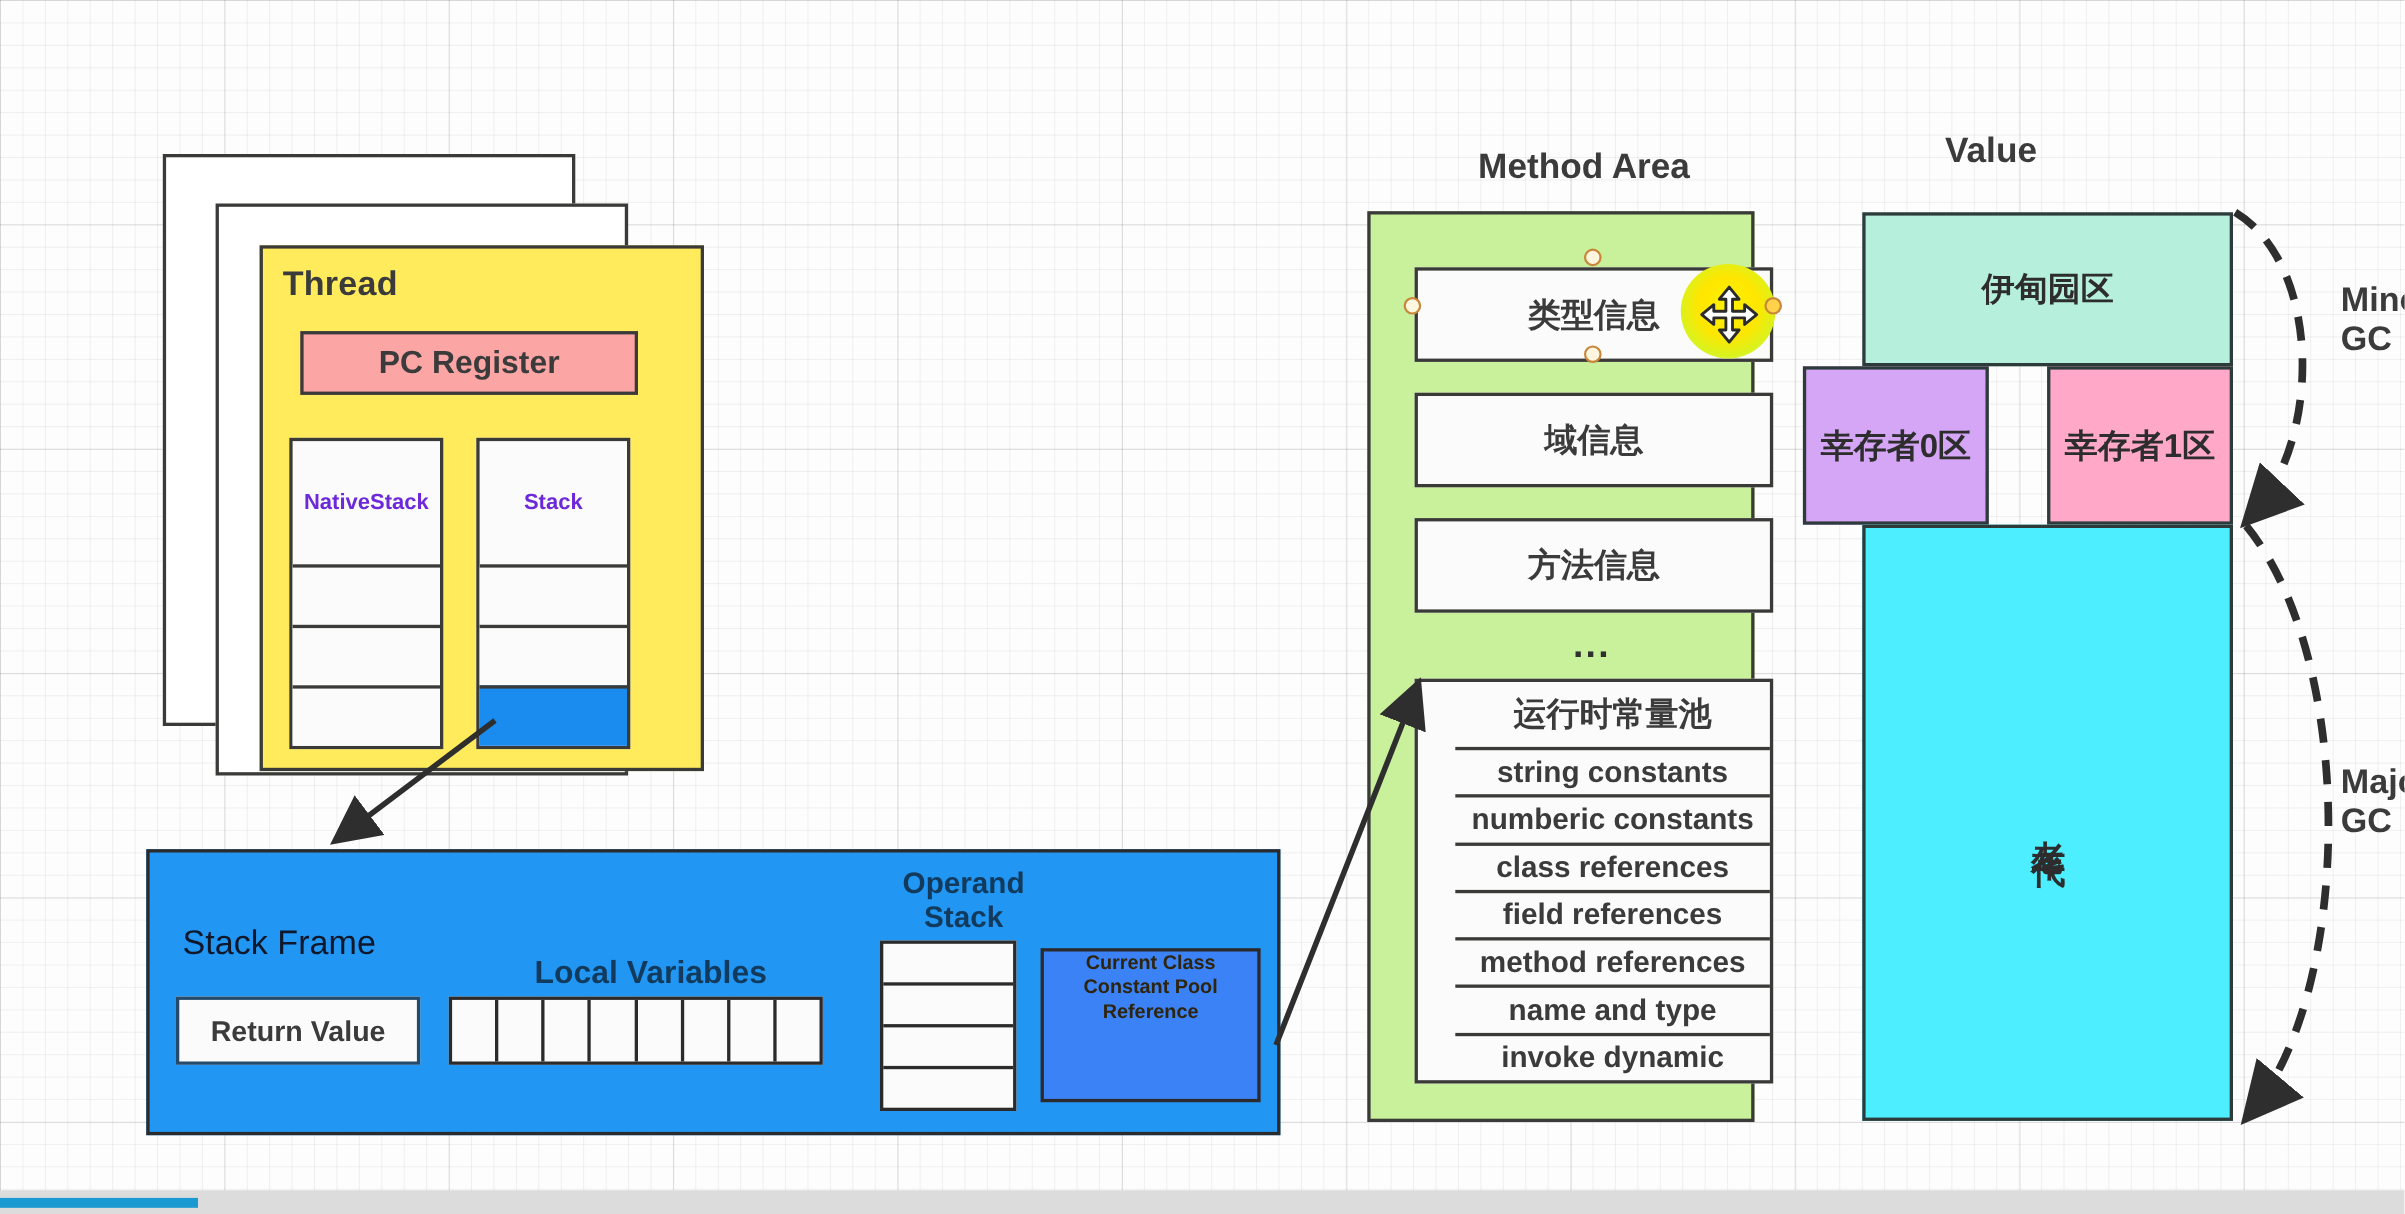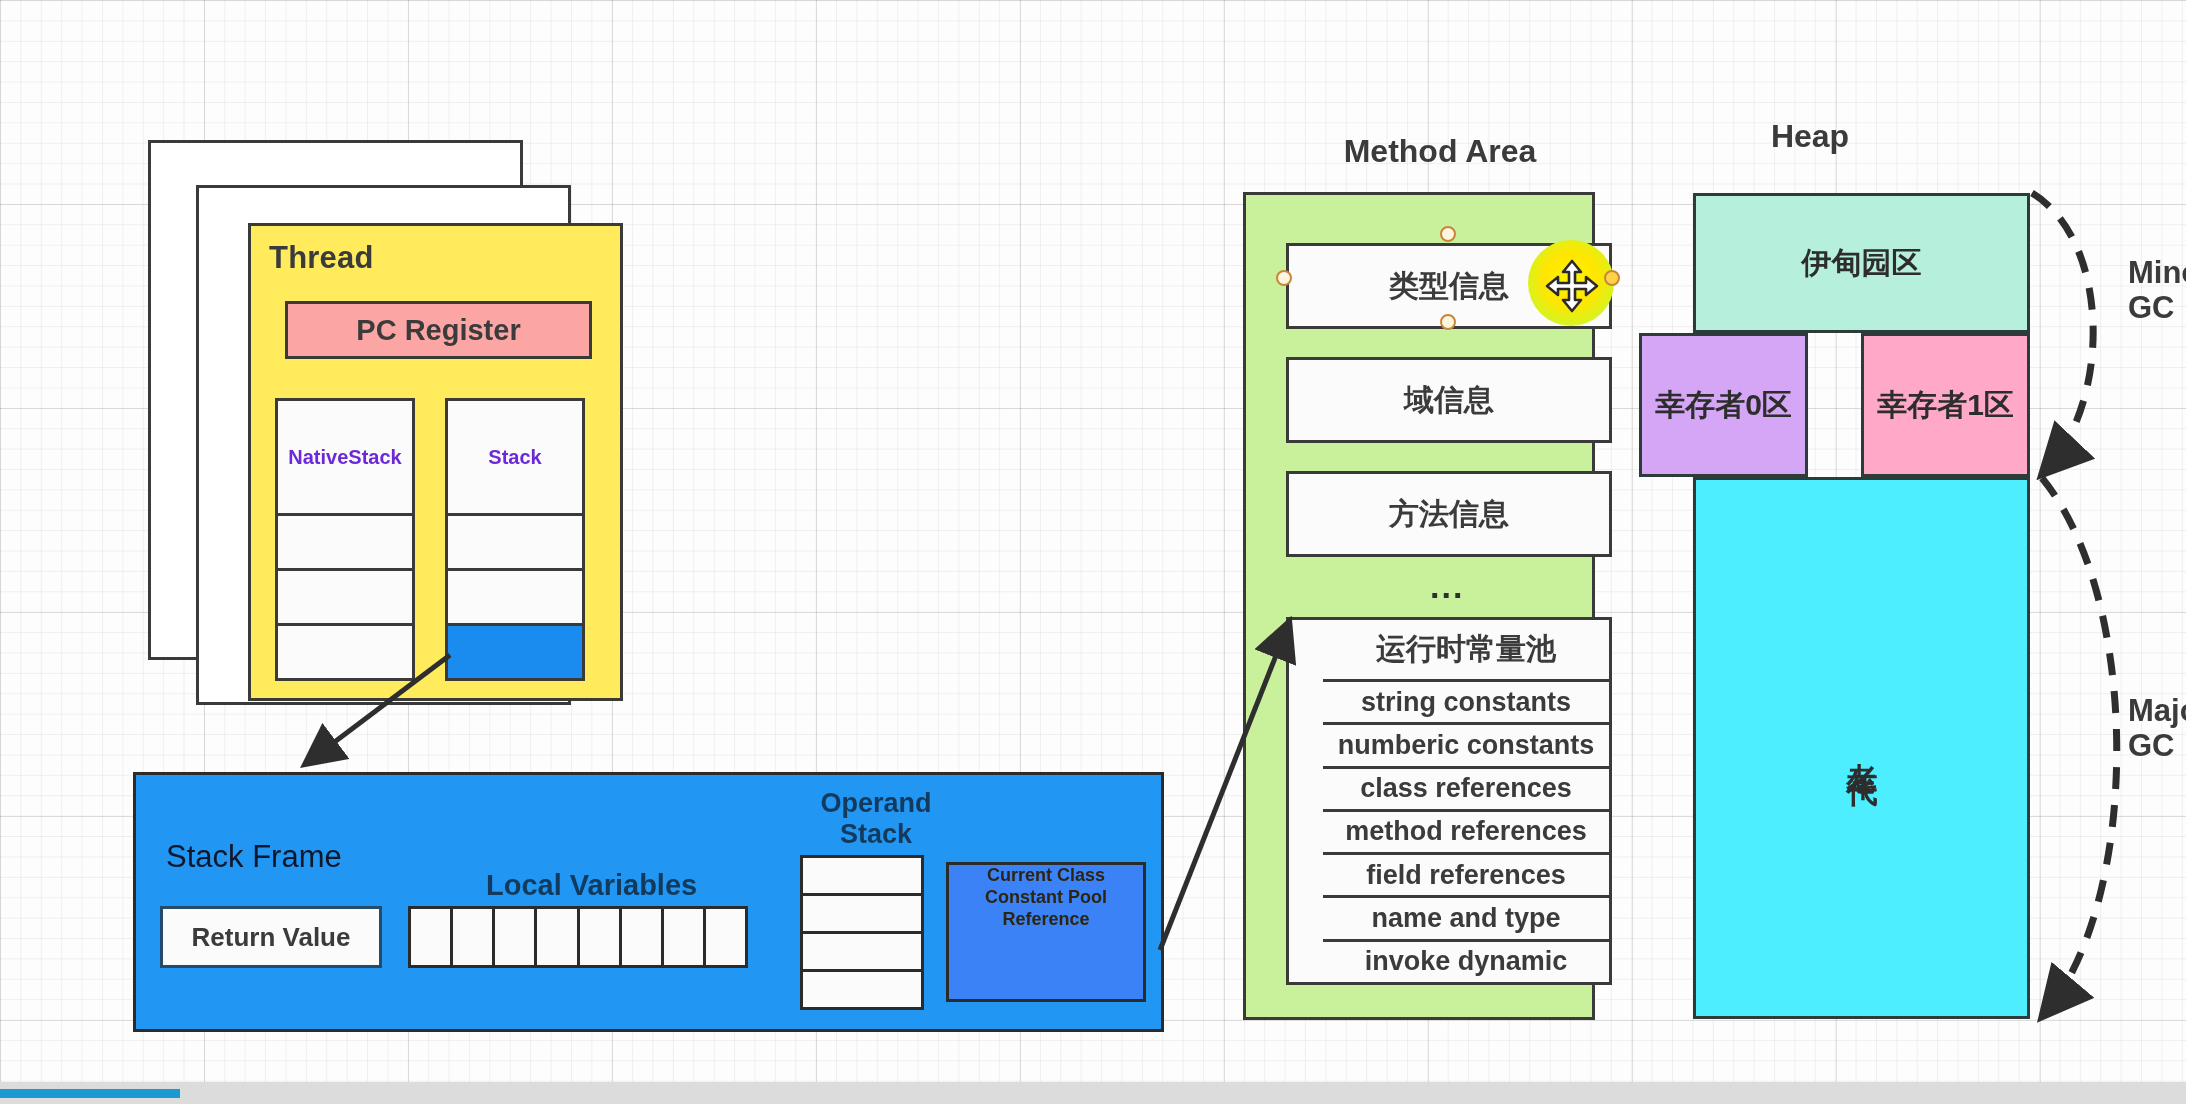--- a/index.html
+++ b/index.html
@@ -182,21 +182,21 @@
   svg.overlay { position: absolute; left: 0; top: 0; width: 2186px; height: 1104px; pointer-events: none; }
 </style>
 </head>
 <body>
 
 <div id="canvas">
 
   <div class="card" style="left:148px; top:140px; width:375px; height:520px;"></div>
   <div class="card" style="left:196px; top:185px; width:375px; height:520px;"></div>
 
-  <div class="thread-box" style="left:248px; top:223px; width:375px; height:478px;">
+  <div class="thread-box" style="left:236px; top:223px; width:404px; height:478px;">
     <div class="thread-title">Thread</div>
 
     <div class="pc-reg" style="left:34px; top:75px; width:307px; height:58px;">PC Register</div>
 
     <div class="stack-col" style="left:24px; top:172px; width:140px; height:283px;">
       <div class="head">
         <span>Native</span>
           <br>
         <span>Stack</span>
       </div>
@@ -259,34 +259,34 @@
     <div class="ma-item" style="left:40px; top:162px; width:326px; height:86px;">域信息</div>
     <div class="ma-item" style="left:40px; top:276px; width:326px; height:86px;">方法信息</div>
 
     <div class="ma-dots" style="left:184px; top:372px;">...</div>
 
     <div class="rcp" style="left:40px; top:422px; width:326px; height:368px;">
       <div class="rcp-head">运行时常量池</div>
       <div class="rcp-row">string constants</div>
       <div class="rcp-row">numberic constants</div>
       <div class="rcp-row">class references</div>
+      <div class="rcp-row">field references</div>
       <div class="rcp-row">method references</div>
-      <div class="rcp-row">field references</div>
       <div class="rcp-row">name and type</div>
       <div class="rcp-row">invoke dynamic</div>
     </div>
   </div>
 
   <div class="handle" style="left:1440px; top:226px;"></div>
   <div class="handle" style="left:1440px; top:314px;"></div>
   <div class="handle" style="left:1276px; top:270px;"></div>
   <div class="click-glow" style="left:1528px; top:240px;"></div>
   <div class="handle filled" style="left:1604px; top:270px;"></div>
 
-  <div class="area-label" style="left:1700px; top:118px; width:220px;">Heap</div>
+  <div class="area-label" style="left:1700px; top:118px; width:220px;">Value</div>
 
   <div class="heap">
     <div class="heap-cell" style="left:1693px; top:193px; width:337px; height:140px; background:#b6f0dc;">
       <span>伊甸园区</span>
     </div>
     <div class="heap-cell" style="left:1639px; top:333px; width:169px; height:144px; background:#d5a6f5;">
       <span>幸存者0区</span>
     </div>
     <div class="heap-cell" style="left:1861px; top:333px; width:169px; height:144px; background:#ffa8c8;">
       <span>幸存者1区</span>

